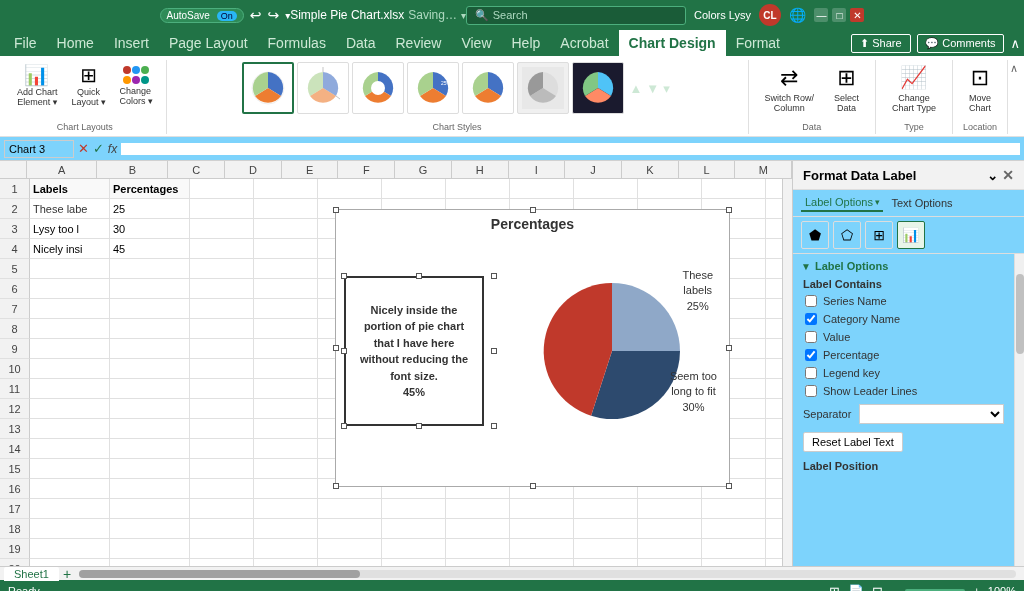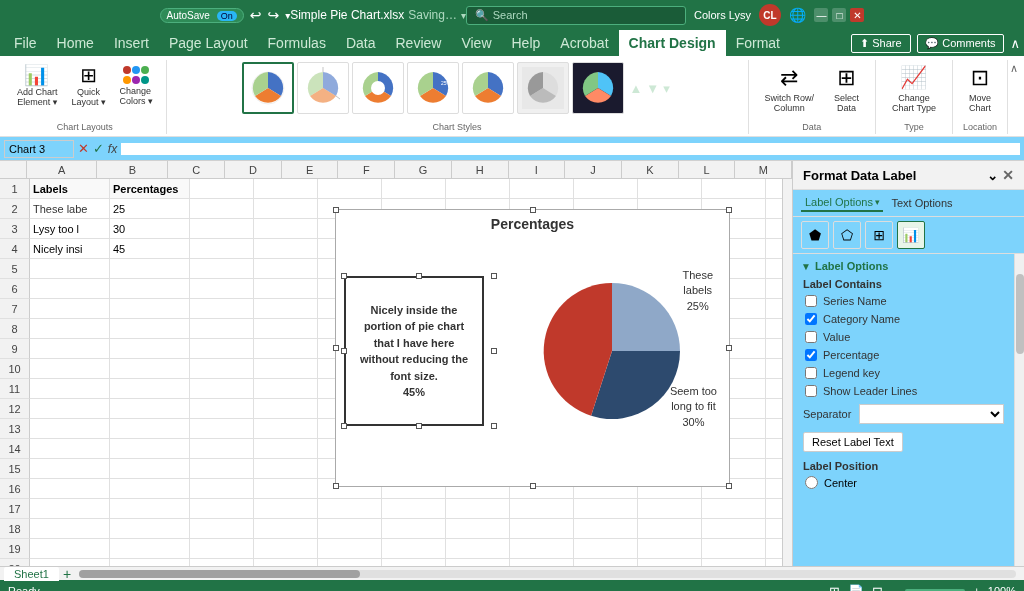--- a/index.html
+++ b/index.html
@@ -1013,21 +1013,21 @@
             <svg width="170" height="170" viewBox="-85 -85 170 170">
 
               <path d="M0,0 L0,-68 A68,68 0 0,1 68,0 Z" fill="#8fa8c8"></path>
 
               <path d="M0,0 L68,0 A68,68 0 0,1 -20.9,64.8 Z" fill="#2d4a6e"></path>
 
               <path d="M0,0 L-20.9,64.8 A68,68 0 0,1 0,-68 Z" fill="#c0392b"></path>
             </svg>
 
             <div style="position:absolute;top:2px;right:8px;font-size:11px;color:#333;text-align:center;line-height:1.4;">These<br>labels<br>25%</div>
-            <div style="position:absolute;bottom:6px;right:4px;font-size:11px;color:#333;text-align:center;line-height:1.4;">Seem too<br>long to fit<br>30%</div>
+            <div style="position:absolute;bottom:21px;right:4px;font-size:11px;color:#333;text-align:center;line-height:1.4;">Seem too<br>long to fit<br>30%</div>
           </div>
         </div>
       </div>
 
       <div style="position:absolute;right:0;top:0;bottom:0;width:10px;background:#f2f2f2;border-left:1px solid #ccc;"></div>
     </div>
 
     <div id="format-panel" style="width:232px;background:#7dd3fc;border-left:1px solid #ccc;display:flex;flex-direction:column;overflow:hidden;">
 
       <div class="panel-header">
@@ -1110,24 +1110,20 @@
             </select>
           </div>
 
           
           <button class="reset-btn">Reset Label Text</button>
 
           
           <div class="label-position-header">Label Position</div>
 
           
-          <div class="label-position-option">
-            <input type="radio" id="center" name="position" style="">
-            <label for="center">Center</label>
-          </div>
         </div>
 
         <div style="width:10px;background:#f0f0f0;border-left:1px solid #ddd;position:relative;">
           <div style="width:8px;height:80px;background:#c0c0c0;border-radius:4px;position:absolute;top:20px;left:1px;"></div>
         </div>
       </div>
     </div>
   </div>
 
   <div style="height:14px;background:#f2f2f2;border-top:1px solid #ccc;display:flex;align-items:center;padding:0 4px;gap:4px;">

